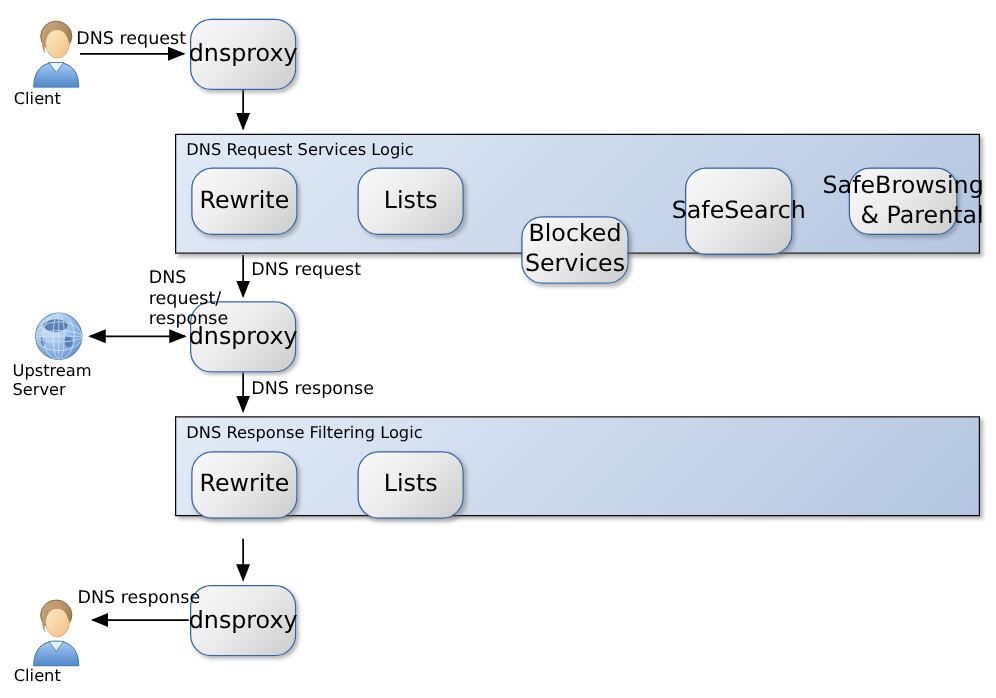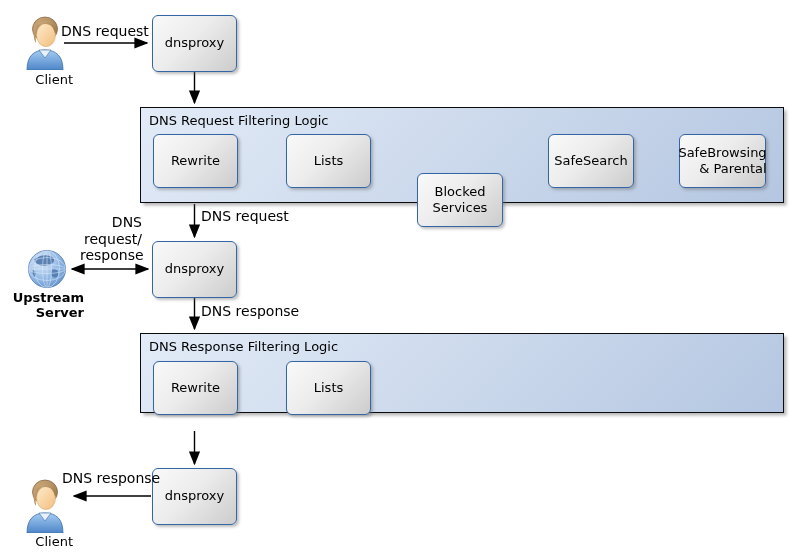--- a/index.html
+++ b/index.html
@@ -17,24 +17,24 @@
     left: 0; top: 0;
     width: 797px; height: 558px;
     pointer-events: none;
   }
   .node {
     position: absolute;
     display: flex;
     align-items: center;
     justify-content: center;
     border: 1.6px solid #3465a4;
-    border-radius: 6px;
+    border-radius: 17px;
     background: linear-gradient(135deg, #f9f9f9 0%, #ececec 45%, #cccccc 100%);
     box-shadow: 2px 2px 3px rgba(110,110,110,0.45);
-    font-size: 13px;
+    font-size: 19px;
     text-align: center;
     line-height: 1.25;
     box-sizing: border-box;
     padding: 0 1px;
   }
   .group {
     position: absolute;
     border: 1.8px solid #0b0b0b;
     background: linear-gradient(135deg, #e2ebf7 0%, #ccd9ec 50%, #b4c6e1 100%);
     box-shadow: 2.5px 2.5px 3px rgba(110,110,110,0.5);
@@ -47,28 +47,29 @@
     font-size: 13px;
     white-space: nowrap;
   }
   .edge-label {
     position: absolute;
     font-size: 14px;
     white-space: nowrap;
   }
   .edge-label.wrap {
     white-space: normal;
-    text-align: right;
+    text-align: left;
     line-height: 1.18;
+    margin-left: 39px;
   }
   .icon { position: absolute; }
   .icon-label {
     position: absolute;
     font-size: 13px;
-    text-align: right;
+    text-align: left;
     line-height: 1.15;
   }
 </style>
 </head>
 <body>
 
 <div class="canvas">
 
   <svg class="arrows" viewBox="0 0 797 558">
     <defs>
@@ -114,26 +115,26 @@
       <path d="M13,10 C18,6 27,6 31,11 C32,14 32,17 31,20 C30,14 27,10 22,10 C19,10 16,10 13,10 Z" fill="url(#hairG)"></path>
     </svg>
   </div>
   <div class="icon-label" style="left:11px; top:73px; width:62px;">Client</div>
 
   <div class="node" style="left:152px; top:15px; width:85px; height:57px;">dnsproxy</div>
 
   <div class="edge-label" style="left:61px; top:23px;">DNS request</div>
 
   <div class="group" style="left:140px; top:107px; width:644px; height:96px;">
-    <div class="group-title">DNS Request Filtering Logic</div>
+    <div class="group-title">DNS Request Services Logic</div>
   </div>
   <div class="node" style="left:153px; top:134px; width:85px; height:54px;">Rewrite</div>
   <div class="node" style="left:286px; top:134px; width:85px; height:54px;">Lists</div>
   <div class="node" style="left:417px; top:134px; width:86px; height:54px;margin-top:39px;">Blocked Services</div>
-  <div class="node" style="left:548px; top:134px; width:86px; height:54px;text-align:right;">SafeSearch</div>
+  <div class="node" style="left:548px; top:134px; width:86px; height:70px;text-align:right;">SafeSearch</div>
   <div class="node" style="left:679px; top:134px; width:87px; height:54px;text-align:right;">SafeBrowsing &amp; Parental</div>
 
   <div class="edge-label" style="left:201px; top:208px;">DNS request</div>
 
   <div class="node" style="left:152px; top:241px; width:85px; height:57px;">dnsproxy</div>
 
   <div class="icon" style="left:27px; top:249px; width:40px; height:40px;">
     <svg width="40" height="40" viewBox="0 0 40 40">
       <defs>
         <radialGradient id="globeG" cx="0.35" cy="0.3" r="0.85">
@@ -154,21 +155,21 @@
           <ellipse cx="20" cy="20" rx="12.5" ry="18.6"></ellipse>
           <ellipse cx="20" cy="20" rx="4.5" ry="18.6"></ellipse>
           <ellipse cx="20" cy="20" rx="18.6" ry="11.5"></ellipse>
           <ellipse cx="20" cy="20" rx="18.6" ry="4.5"></ellipse>
           <line x1="1.4" y1="20" x2="38.6" y2="20"></line>
           <line x1="20" y1="1.4" x2="20" y2="38.6"></line>
         </g>
       </g>
     </svg>
   </div>
-  <div class="icon-label" style="left:10px; top:291px; width:74px;font-weight:bold;">Upstream Server</div>
+  <div class="icon-label" style="left:10px; top:291px; width:74px;">Upstream Server</div>
 
   <div class="edge-label wrap" style="left:80px; top:214px; width:62px;">DNS request/ response</div>
 
   <div class="edge-label" style="left:201px; top:303px;">DNS response</div>
 
   <div class="group" style="left:140px; top:333px; width:644px; height:80px;">
     <div class="group-title">DNS Response Filtering Logic</div>
   </div>
   <div class="node" style="left:153px; top:361px; width:85px; height:54px;">Rewrite</div>
   <div class="node" style="left:286px; top:361px; width:85px; height:54px;">Lists</div>

